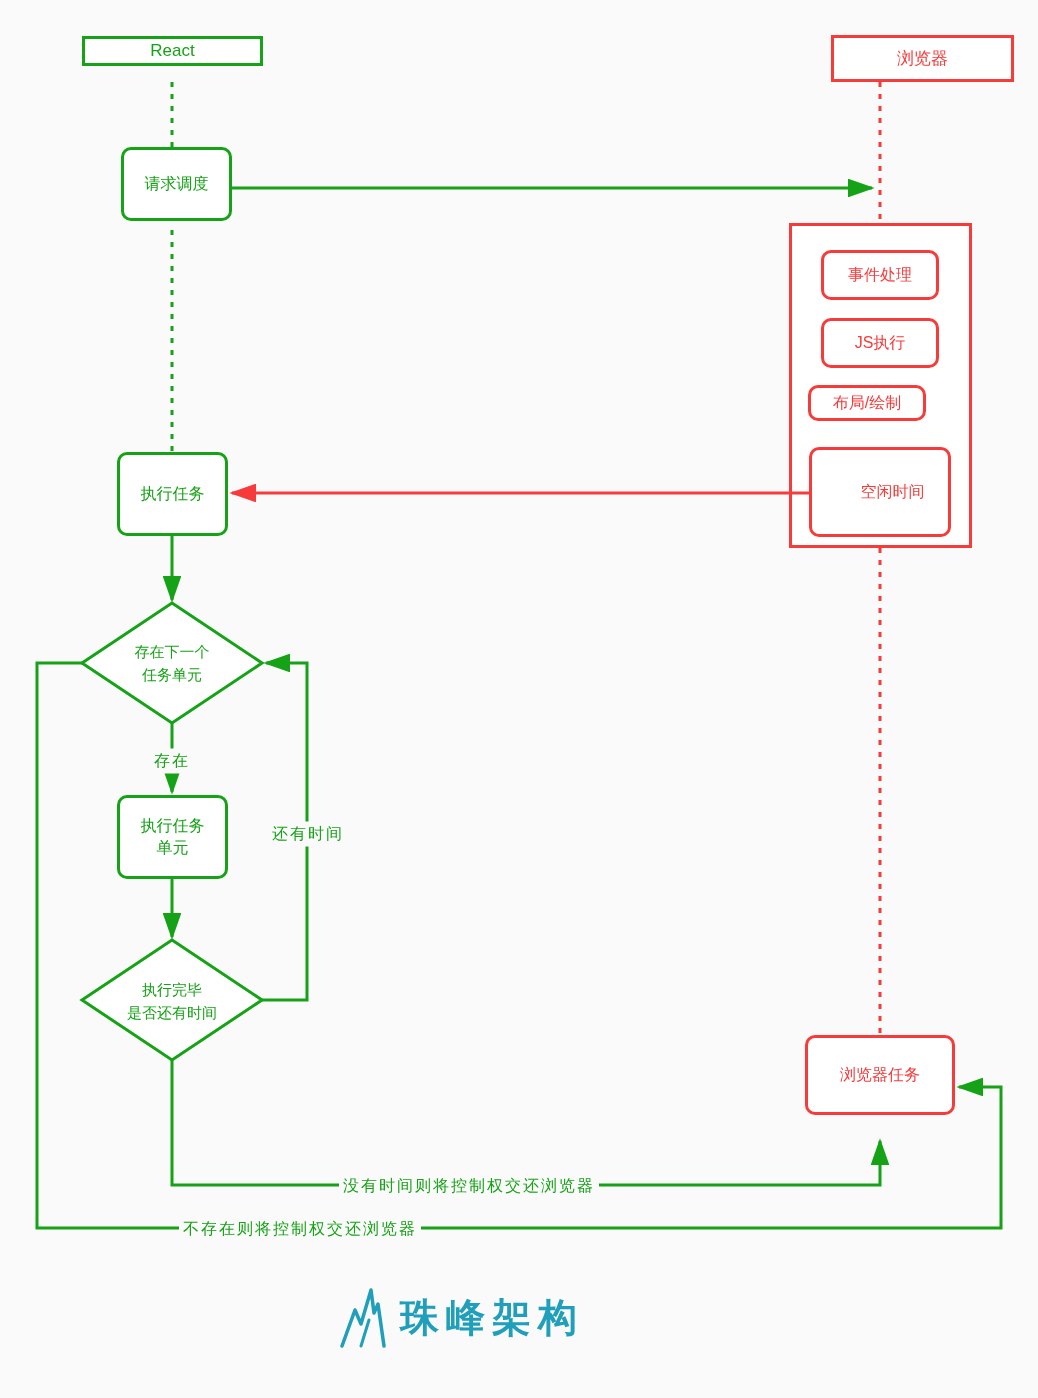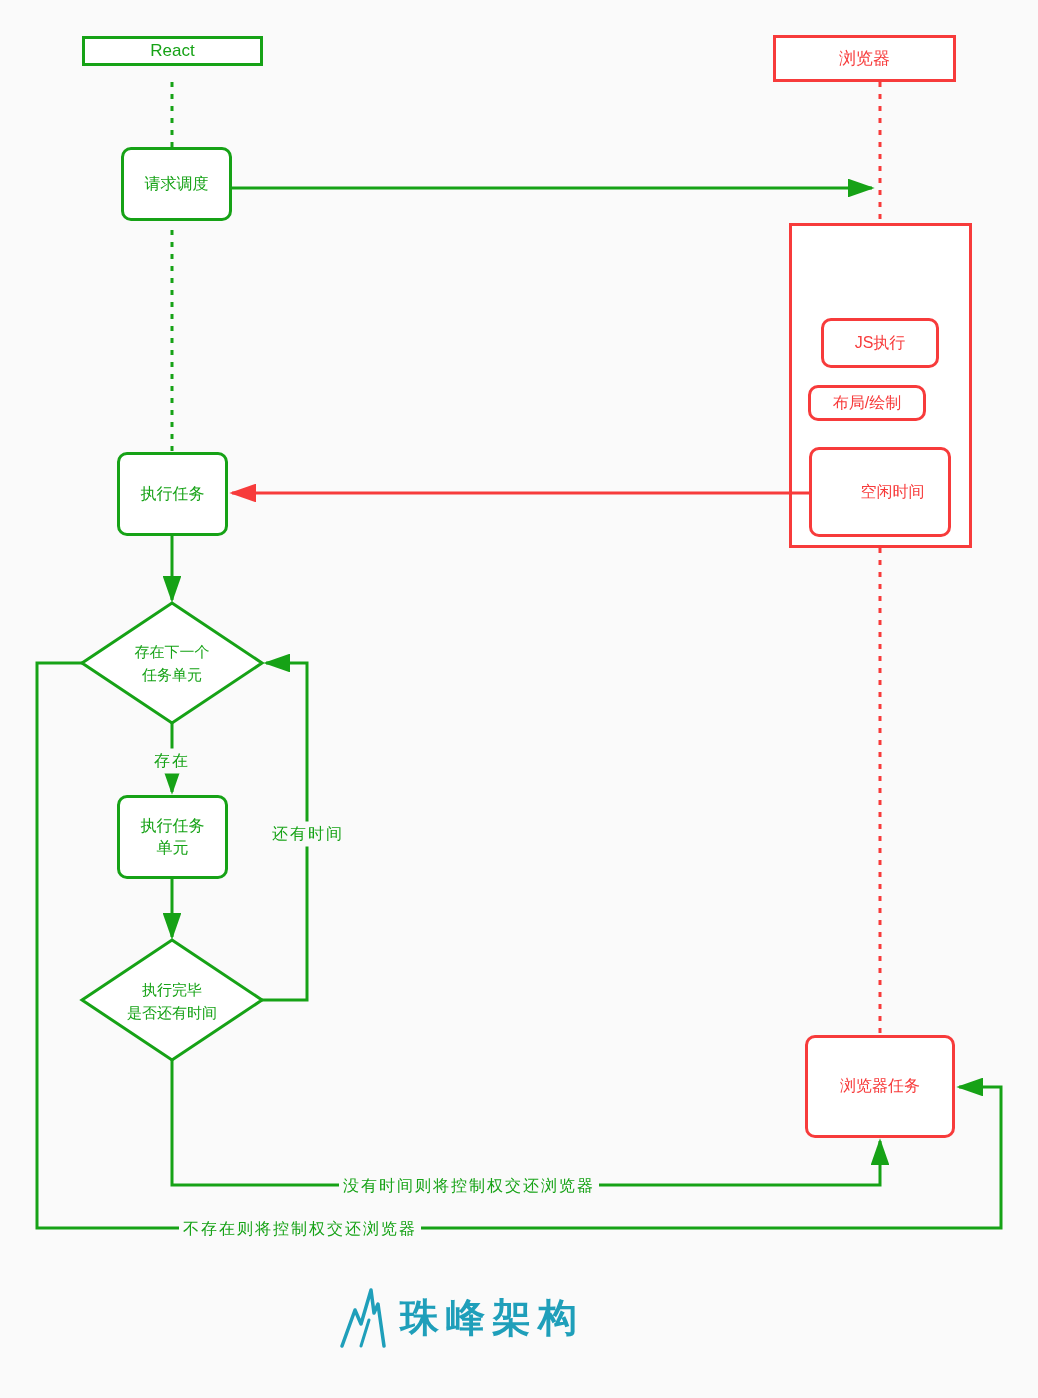--- a/index.html
+++ b/index.html
@@ -63,51 +63,54 @@
     <path class="g" d="M172,723 L172,792" marker-end="url(#mg)"></path>
     <path class="g" d="M172,879 L172,937" marker-end="url(#mg)"></path>
     <path class="g" d="M262,1000 L307,1000 L307,663 L266,663" marker-end="url(#mg)"></path>
     <path class="g" d="M172,1060 L172,1185 L880,1185 L880,1141" marker-end="url(#mg)"></path>
     <path class="g" d="M82,663 L37,663 L37,1228 L1001,1228 L1001,1087 L959,1087" marker-end="url(#mg)"></path>
   </svg>
 
   <div class="box gbox actor" style="left:82px;top:36px;width:181px;height:30px;">
     <span>React</span>
   </div>
-  <div class="box rbox actor" style="left:773px;top:35px;width:183px;height:47px;">
+  <div class="box rbox actor" style="left:831px;top:35px;width:183px;height:47px;">
     <span>浏览器</span>
   </div>
 
   <div class="box gbox round" style="left:121px;top:147px;width:111px;height:74px;">
     <span>请求调度</span>
   </div>
   <div class="box gbox round" style="left:117px;top:452px;width:111px;height:84px;">
     <span>执行任务</span>
   </div>
   <div class="box gbox round" style="left:117px;top:795px;width:111px;height:84px;">
     <span>执行任务
 单元</span>
   </div>
 
   <div class="dlabel" style="left:172px;top:663px;">存在下一个
 任务单元</div>
   <div class="dlabel" style="left:172px;top:1001px;">执行完毕
 是否还有时间</div>
 
   <div class="box rbox" style="left:789px;top:223px;width:183px;height:325px;"></div>
+  <div class="box rbox round" style="left:821px;top:250px;width:118px;height:50px;">
+    <span>事件处理</span>
+  </div>
   <div class="box rbox round" style="left:821px;top:318px;width:118px;height:50px;">
     <span>JS执行</span>
   </div>
   <div class="box rbox round" style="left:808px;top:385px;width:118px;height:36px;">
     <span>布局/绘制</span>
   </div>
   <div class="box rbox round" style="left:809px;top:447px;width:142px;height:90px;padding-left:25px;">
     <span>空闲时间</span>
   </div>
-  <div class="box rbox round" style="left:805px;top:1035px;width:150px;height:103px;">
+  <div class="box rbox round" style="left:805px;top:1035px;width:150px;height:80px;">
     <span>浏览器任务</span>
   </div>
 
   <div class="elabel" style="left:172px;top:761px;">存在</div>
   <div class="elabel" style="left:308px;top:834px;">还有时间</div>
   <div class="elabel" style="left:469px;top:1186px;">没有时间则将控制权交还浏览器</div>
   <div class="elabel" style="left:300px;top:1229px;">不存在则将控制权交还浏览器</div>
 
   <div id="logo">
     <svg width="46" height="64" viewBox="0 0 46 64">

